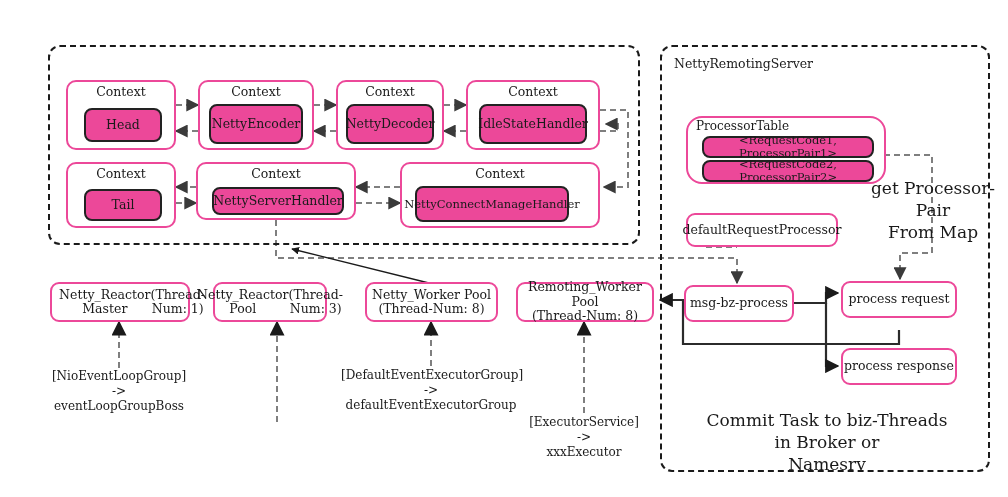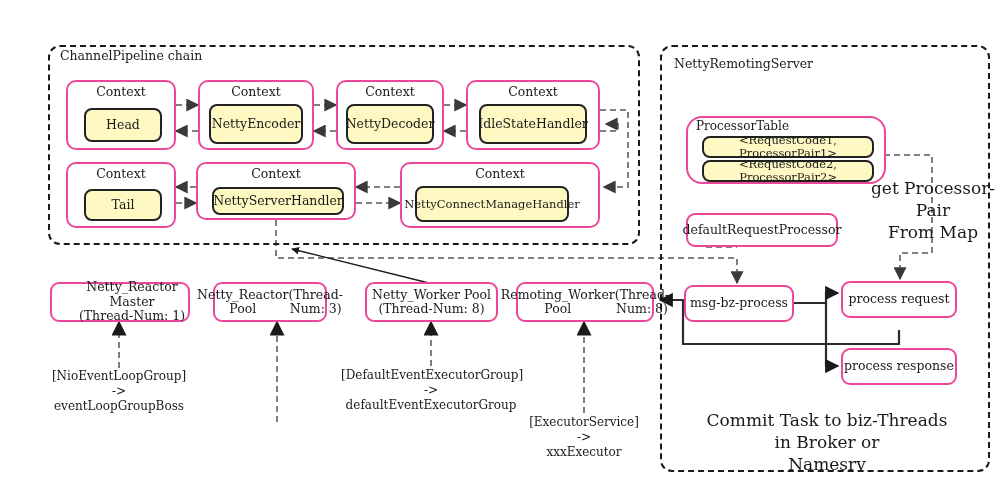--- a/index.html
+++ b/index.html
@@ -7,21 +7,21 @@
   #stage{position:relative;width:1008px;height:497px;overflow:hidden;background:#fff;}
 
   svg#wires{position:absolute;left:0;top:0;width:1008px;height:497px;pointer-events:none;}
 
   .box{position:absolute;box-sizing:border-box;border:2px solid #ec4899;border-radius:9px;
        background:#ffffff;display:flex;align-items:center;justify-content:center;
        text-align:center;line-height:1.15;color:#1a1a1a;}
   .ctx{border-radius:10px;}
   .ctx-title{position:absolute;top:3px;left:0;width:100%;text-align:center;font-size:12.5px;color:#1a1a1a;}
   .inner{position:absolute;box-sizing:border-box;border:2px solid #222222;border-radius:8px;
-         background:#fef9c3;display:flex;align-items:center;justify-content:center;text-align:center;
+         background:#ec4899;display:flex;align-items:center;justify-content:center;text-align:center;
          font-size:12.5px;line-height:1.12;color:#1a1a1a;padding:0 3px;}
 
   .dashbox{position:absolute;box-sizing:border-box;border:2px dashed #1a1a1a;border-radius:12px;background:transparent;}
   .dashbox-label{position:absolute;font-size:12.5px;color:#1a1a1a;}
 
   .lbl{position:absolute;font-size:12px;color:#1a1a1a;text-align:center;line-height:1.25;white-space:pre;}
   .poolbox{font-size:12.5px;}
   .caption{position:absolute;font-size:17px;color:#1a1a1a;text-align:center;line-height:1.3;}
 </style>
 </head>
@@ -83,21 +83,20 @@
     </g>
 
     <g stroke="#2b2b2b" stroke-width="2.2" fill="none">
       <path d="M 793 303 L 826 303 L 826 293 L 838 293" marker-end="url(#ahD)"></path>
       <path d="M 826 303 L 826 366 L 838 366" marker-end="url(#ahD)"></path>
       <path d="M 899 330 L 899 344 L 683 344 L 683 300 L 660 300" marker-end="url(#ahD)"></path>
     </g>
   </svg>
 
   <div class="dashbox" style="left:48px;top:45px;width:592px;height:200px;"></div>
-  <div class="dashbox-label" style="left:60px;top:48px;">ChannelPipeline chain</div>
 
   <div class="dashbox" style="left:660px;top:45px;width:330px;height:427px;"></div>
   <div class="dashbox-label" style="left:674px;top:56px;">NettyRemotingServer</div>
 
   <div class="box ctx" style="left:66px;top:80px;width:110px;height:70px;">
     <span class="ctx-title">Context</span>
     <span class="inner" style="left:16px;top:26px;width:78px;height:34px;">Head</span>
   </div>
 
   <div class="box ctx" style="left:198px;top:80px;width:116px;height:70px;">
@@ -145,36 +144,36 @@
 
   <div class="box" style="left:684px;top:285px;width:110px;height:37px;font-size:12.5px;">msg-bz-process</div>
 
   <div class="box" style="left:841px;top:281px;width:116px;height:37px;font-size:12.5px;">process request</div>
 
   <div class="box" style="left:841px;top:348px;width:116px;height:37px;font-size:12.5px;">process response</div>
 
   <div class="caption" style="left:700px;top:409px;width:254px;white-space:pre-line;">Commit Task to biz-Threads in Broker or
 Namesrv</div>
 
-  <div class="box poolbox" style="left:50px;top:282px;width:140px;height:40px;flex-direction:column;padding-left:24px;">
+  <div class="box poolbox" style="left:50px;top:282px;width:140px;height:40px;flex-direction:row;padding-left:24px;">
     <span>Netty_Reactor Master</span>
     <span>(Thread-Num: 1)</span>
   </div>
 
   <div class="box poolbox" style="left:213px;top:282px;width:114px;height:40px;flex-direction:row;">
     <span>Netty_Reactor Pool</span>
     <span>(Thread-Num: 3)</span>
   </div>
 
   <div class="box poolbox" style="left:365px;top:282px;width:133px;height:40px;flex-direction:column;">
     <span>Netty_Worker Pool</span>
     <span>(Thread-Num: 8)</span>
   </div>
 
-  <div class="box poolbox" style="left:516px;top:282px;width:138px;height:40px;flex-direction:row;">
+  <div class="box poolbox" style="left:516px;top:282px;width:138px;height:40px;flex-direction:column;">
     <span>Remoting_Worker Pool</span>
     <span>(Thread-Num: 8)</span>
   </div>
 
   <div class="lbl" style="left:29px;top:369px;width:180px;">[NioEventLoopGroup]
 -&gt;
 eventLoopGroupBoss</div>
 
 
   <div class="lbl" style="left:341px;top:368px;width:180px;">[DefaultEventExecutorGroup]

